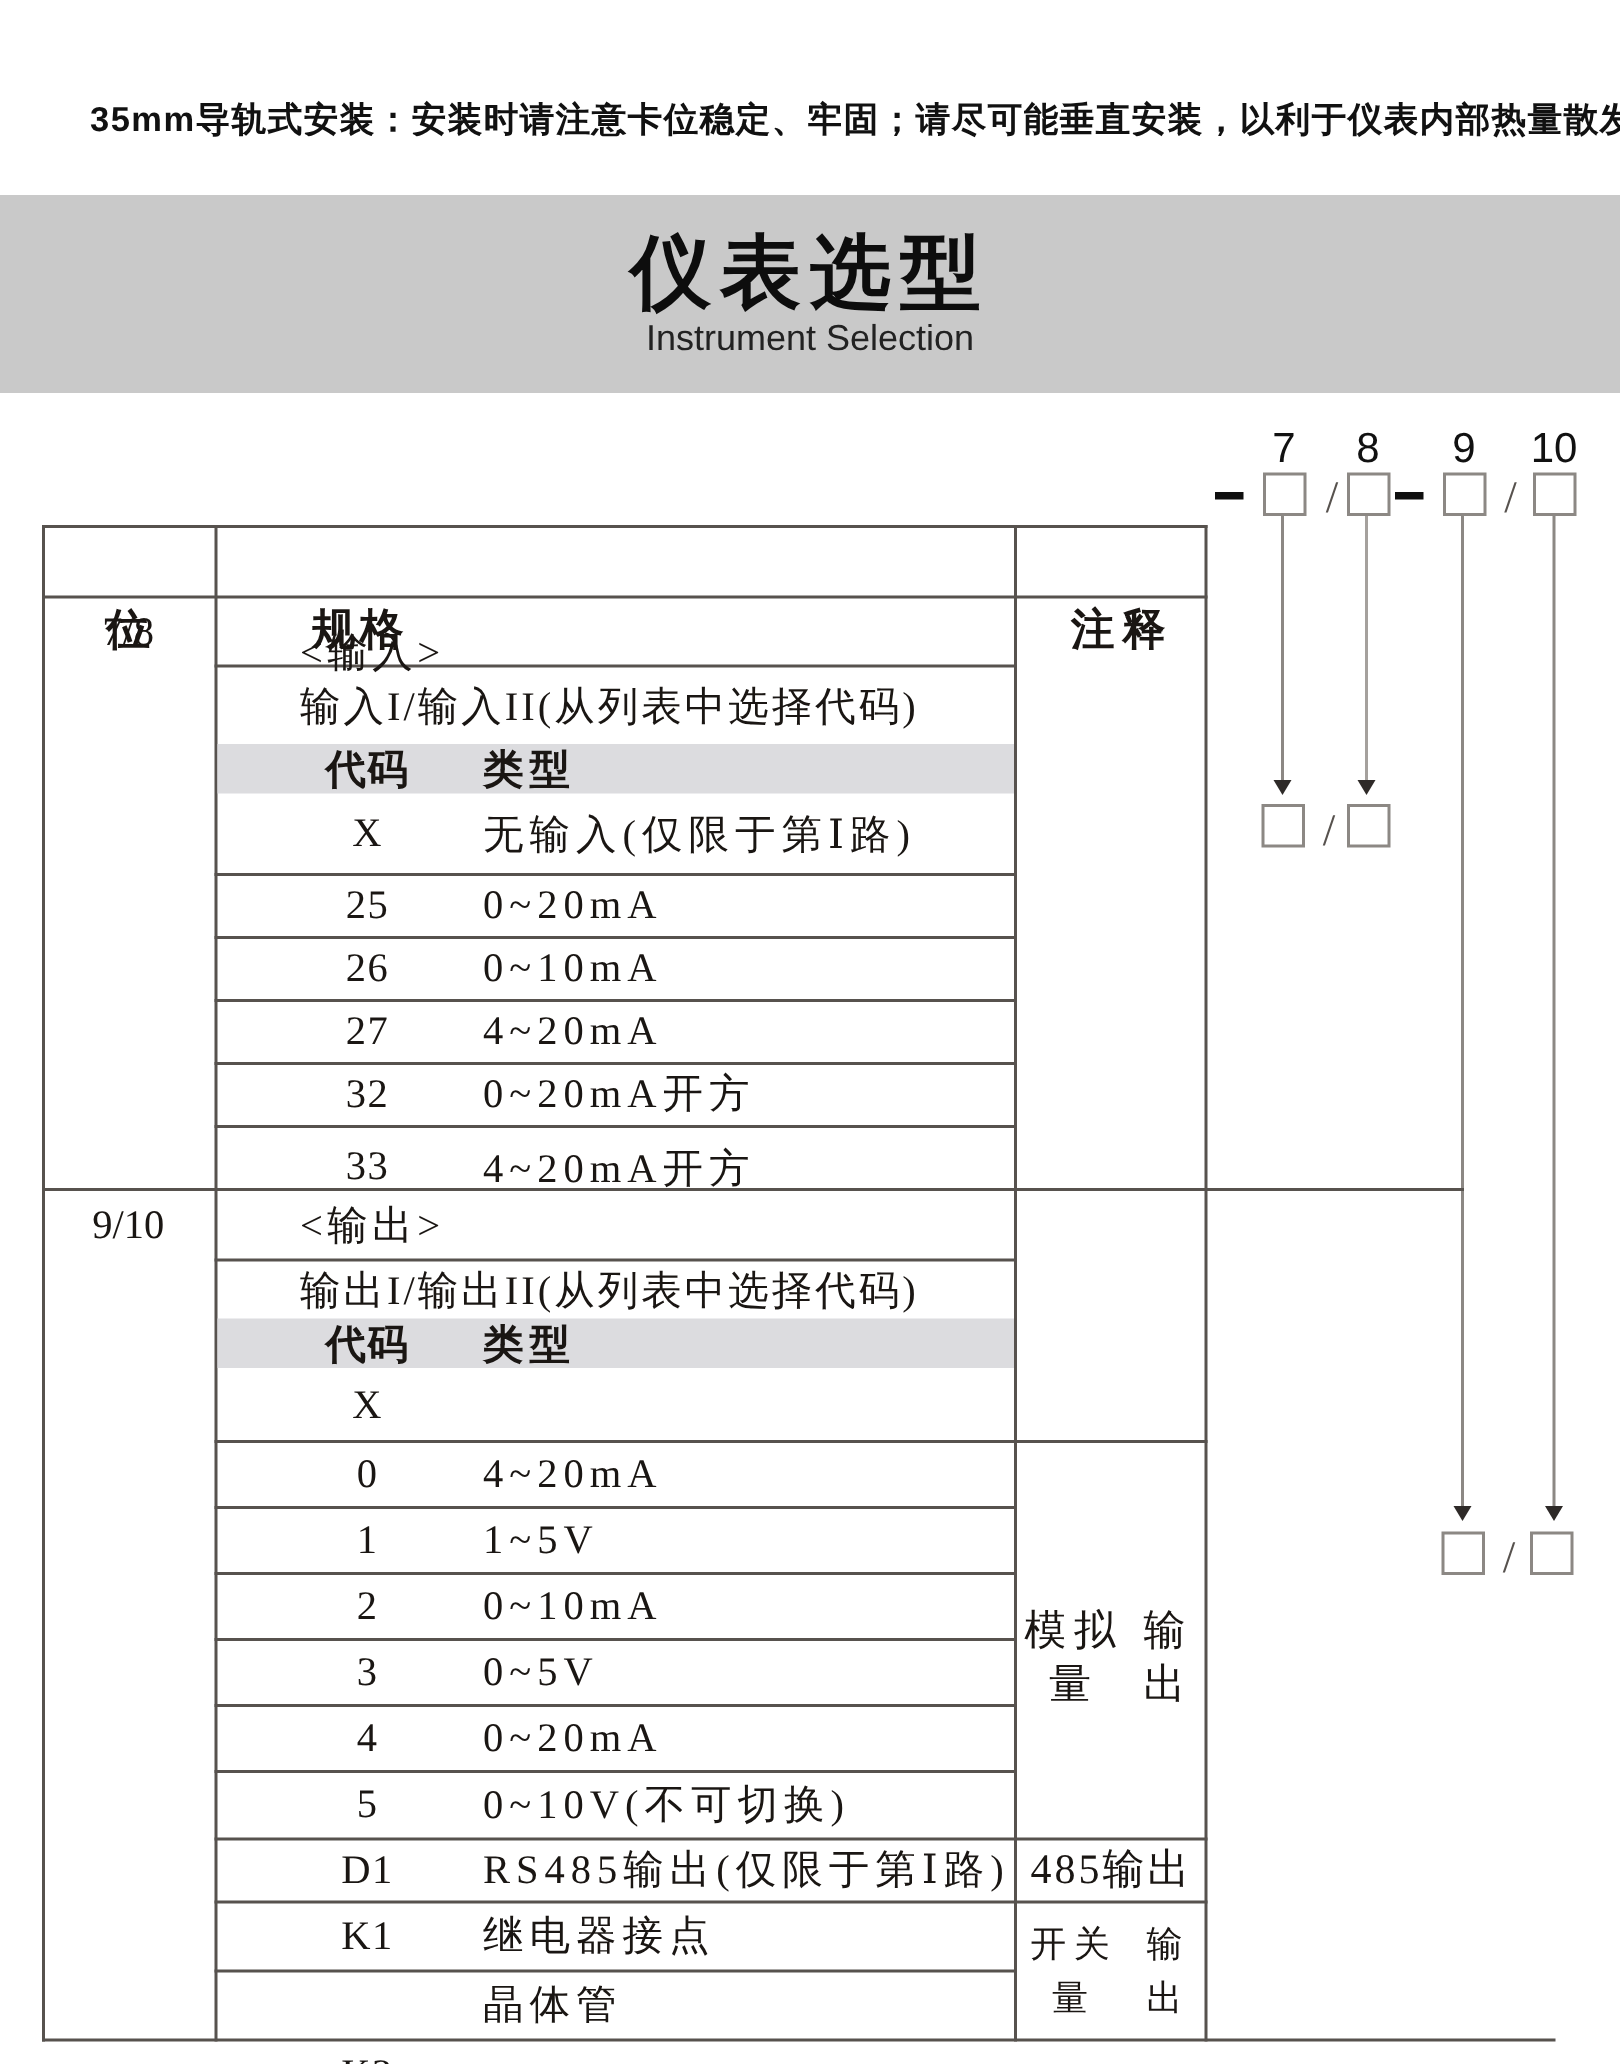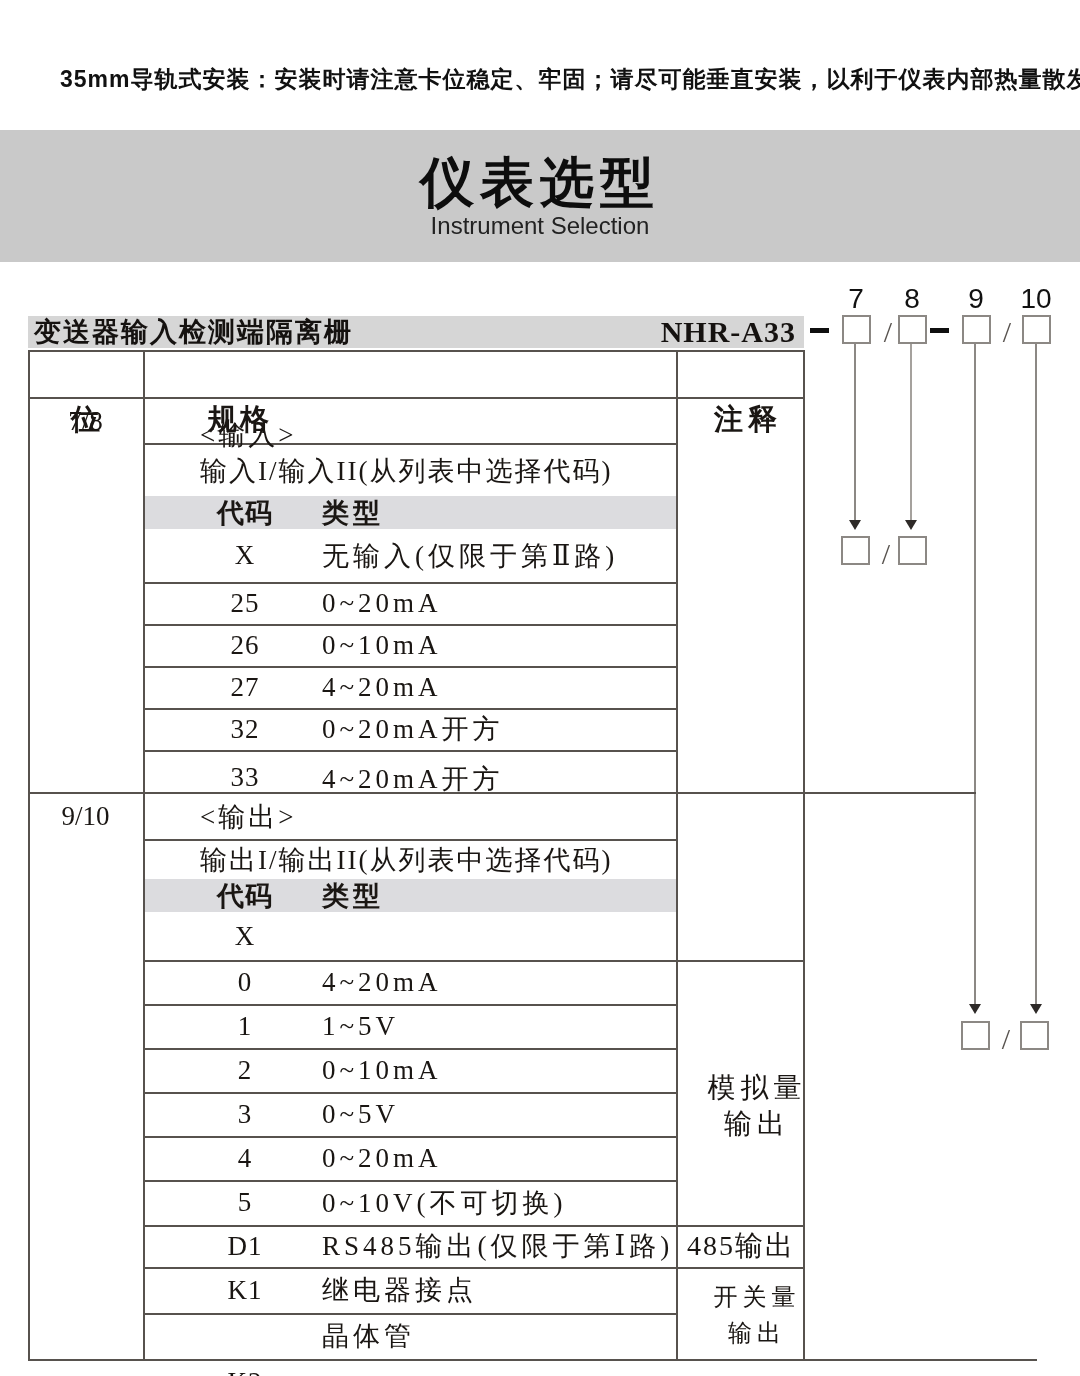--- a/index.html
+++ b/index.html
@@ -28,21 +28,21 @@
   
   .cell{position:absolute;display:flex;align-items:center;
         font-family:"Liberation Serif","DejaVu Serif",serif;font-size:27px;color:#1a1613;}
   .cjk{letter-spacing:4px;}
   .bold{font-weight:bold;letter-spacing:3px;}
   .poscol{left:28px;width:115px;justify-content:center;letter-spacing:0;}
   .codecol{left:205px;width:80px;justify-content:center;letter-spacing:1px;}
   .typecol{left:322px;letter-spacing:4px;white-space:nowrap;}
   .speccol{left:200px;letter-spacing:3px;white-space:nowrap;}
   .notecol{left:678px;width:126px;justify-content:center;text-align:center;letter-spacing:5px;}
-  .notelines{flex-direction:column;line-height:36px;margin-left:16px;}
+  .notelines{flex-direction:row;line-height:36px;}
   
   .digit{position:absolute;width:44px;top:283px;height:28px;display:flex;justify-content:center;
          font-size:28px;color:#111;letter-spacing:0;}
   .obox{position:absolute;width:25px;height:25px;border:2px solid #8c8884;background:#fff;}
   .slash{position:absolute;font-family:"Liberation Serif","DejaVu Serif",serif;
          font-size:30px;color:#57524e;width:24px;display:flex;justify-content:center;}
   .dash{position:absolute;width:19px;height:5px;background:#0f0f0f;top:328px;}
   .dropline{position:absolute;width:2px;background:#8c8884;}
   .arrow{position:absolute;width:0;height:0;border-left:6px solid transparent;
          border-right:6px solid transparent;border-top:10px solid #2e2a28;}
@@ -52,24 +52,20 @@
 
 <div class="page">
 
   <div class="intro" style="top:64px;">35mm导轨式安装：安装时请注意卡位稳定、牢固；请尽可能垂直安装，以利于仪表内部热量散发。</div>
 
   <div class="banner">
     <div class="banner-title">仪表选型</div>
     <div class="banner-sub">Instrument Selection</div>
   </div>
 
-  <div class="titlebar">
-    <span class="prod">变送器输入检测端隔离栅</span>
-    <span class="model">NHR-A33</span>
-  </div>
 
   <div class="digit" style="left:834px;">7</div>
   <div class="digit" style="left:890px;">8</div>
   <div class="digit" style="left:954px;">9</div>
   <div class="digit" style="left:1014px;">10</div>
 
   <div class="dash" style="left:810px;"></div>
   <div class="obox" style="left:842px;top:315px;"></div>
   <div class="slash" style="left:876px;top:315px;">/</div>
   <div class="obox" style="left:898px;top:315px;"></div>
@@ -128,21 +124,21 @@
   <div class="cell bold" style="left:208px;top:397px;height:46px;font-size:29px;">规格</div>
   <div class="cell bold notecol" style="top:397px;height:46px;font-size:29px;left:690px;width:116px;">注释</div>
 
   <div class="cell poscol" style="top:399px;height:44px;">7/8</div>
   <div class="cell speccol" style="top:413px;height:44px;">&lt;输入&gt;</div>
   <div class="cell speccol" style="top:445px;height:51px;letter-spacing:2px;">输入I/输入II(从列表中选择代码)</div>
   <div class="cell bold codecol" style="top:496px;height:33px;">代码</div>
   <div class="cell bold typecol" style="top:496px;height:33px;">类型</div>
 
   <div class="cell codecol" style="top:529px;height:53px;">X</div>
-  <div class="cell typecol cjk" style="top:529px;height:53px;">无输入(仅限于第Ⅱ路)</div>
+  <div class="cell typecol cjk" style="top:529px;height:53px;">无输入(仅限于第Ⅰ路)</div>
   <div class="cell codecol" style="top:582px;height:42px;">25</div>
   <div class="cell typecol" style="top:582px;height:42px;">0~20mA</div>
   <div class="cell codecol" style="top:624px;height:42px;">26</div>
   <div class="cell typecol" style="top:624px;height:42px;">0~10mA</div>
   <div class="cell codecol" style="top:666px;height:42px;">27</div>
   <div class="cell typecol" style="top:666px;height:42px;">4~20mA</div>
   <div class="cell codecol" style="top:708px;height:42px;">32</div>
   <div class="cell typecol" style="top:708px;height:42px;">0~20mA开方</div>
   <div class="cell codecol" style="top:756px;height:42px;">33</div>
   <div class="cell typecol" style="top:750px;height:58px;">4~20mA开方</div>

